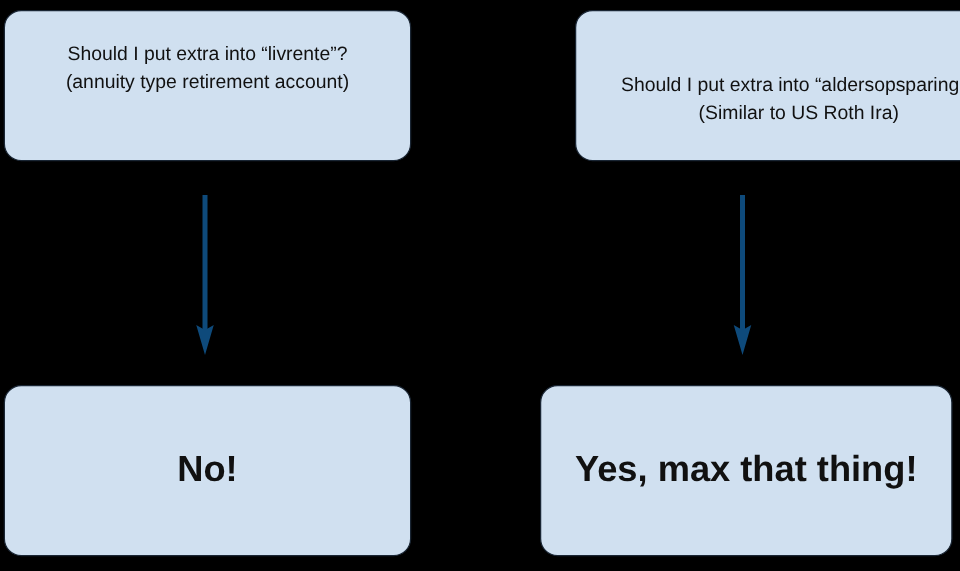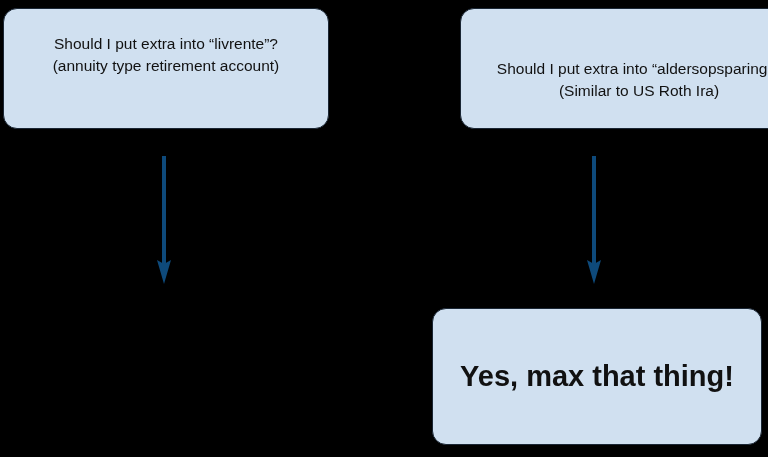--- a/index.html
+++ b/index.html
@@ -113,20 +113,23 @@
 
   <div class="node" id="node-livrente">
     <span class="node-label">Should I put extra into “livrente”?
 (annuity type retirement account)</span>
   </div>
 
   <div class="node" id="node-aldersopsparing">
     <span class="node-label">Should I put extra into “aldersopsparing”? (Similar to US Roth Ira)</span>
   </div>
 
+  <div class="node" id="node-answer-no">
+    <span class="node-label">No!</span>
+  </div>
 
   <div class="node" id="node-answer-yes">
     <span class="node-label">Yes, max that thing!</span>
   </div>
 
   <svg class="arrow" id="arrow-left" viewBox="0 0 24 128">
     <line x1="12" y1="0" x2="12" y2="112" stroke="#0e4a7b" stroke-width="4"></line>
     <polygon points="12,128 5,104 12,108 19,104" fill="#0e4a7b"></polygon>
   </svg>
 

